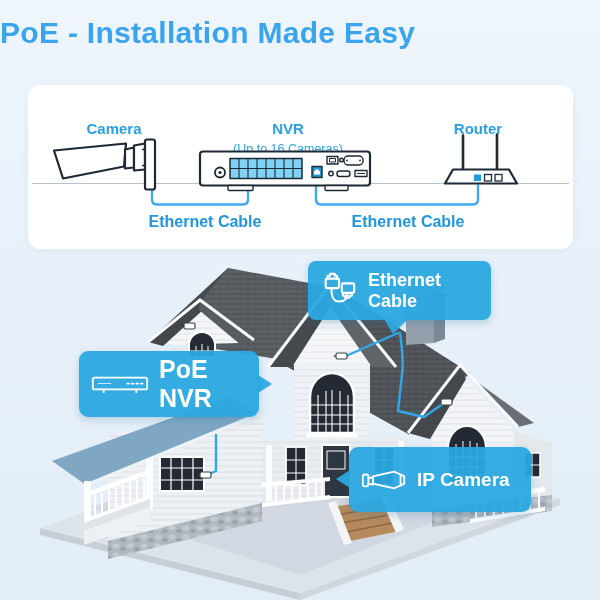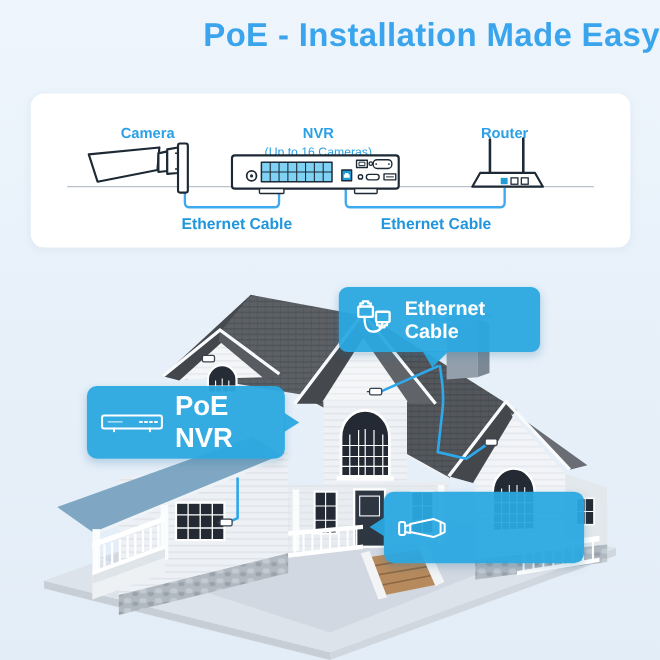--- a/index.html
+++ b/index.html
@@ -3,24 +3,24 @@
 <meta charset="utf-8">
 <style>
   html,body{margin:0;padding:0}
   body{
     width:600px;height:600px;position:relative;overflow:hidden;
     background:linear-gradient(180deg,#eef5fc 0%,#e8f1fa 45%,#e3edf7 100%);
     font-family:"Liberation Sans",sans-serif;
   }
   .title{
     position:absolute;top:16px;left:0;width:100%;margin:0;
-    text-align:right;font-size:30px;font-weight:700;color:#3aa5ec;letter-spacing:.3px;
+    text-align:left;font-size:30px;font-weight:700;color:#3aa5ec;letter-spacing:.3px;
   }
   .panel{
-    position:absolute;left:28px;top:85px;width:545px;height:140px;
+    position:absolute;left:28px;top:85px;width:545px;height:164px;
     background:#ffffff;border-radius:12px;box-shadow:0 2px 8px rgba(90,130,170,.08);
   }
   .panel svg{display:block;width:100%;height:100%}
   .house{position:absolute;left:0;top:245px;width:600px;height:355px}
   .house svg{display:block;width:100%;height:100%}
 
   text.lbl{fill:#2ba0e5;font-weight:700;font-size:15px;text-anchor:middle;
     font-family:"Liberation Sans",sans-serif}
   text.lbl-sub{fill:#2ba0e5;font-weight:400;font-size:12.5px;text-anchor:middle;
     font-family:"Liberation Sans",sans-serif}
@@ -302,14 +302,15 @@
 
 <div class="callout" id="callout-ip">
   <span class="callout-icon">
     <svg width="46" height="24" viewBox="0 0 50 26" fill="none" stroke="#ffffff" stroke-width="2" stroke-linejoin="round" stroke-linecap="round">
       <rect x="2" y="7" width="6" height="13" rx="2"></rect>
       <path d="M8,11 L13,10 M8,17 L13,18"></path>
       <path d="M13,9 L36,4 L43,7 L43,19 L36,22 L13,17 Z"></path>
       <path d="M43,7 L47,9 V17 L43,19"></path>
     </svg>
   </span>
+  <span>IP Camera</span>
   <span class="tail"></span>
 </div>
 
 </body></html>

